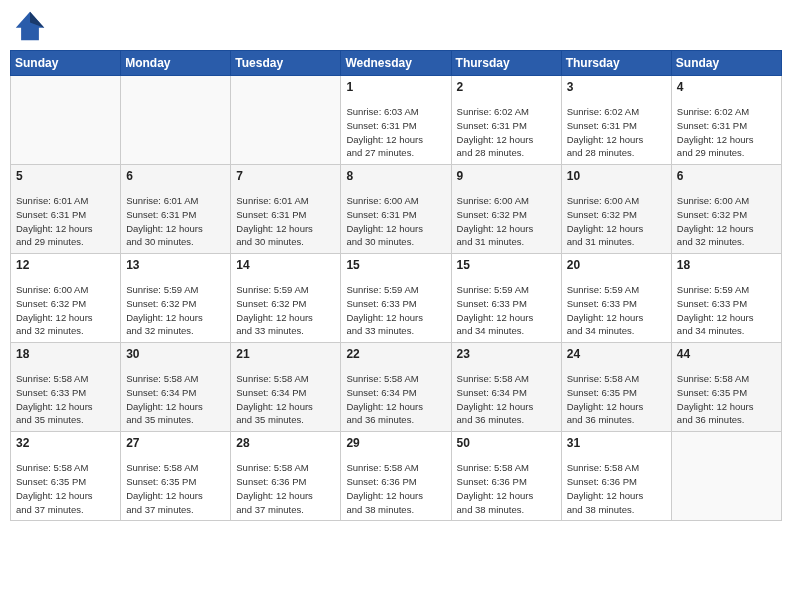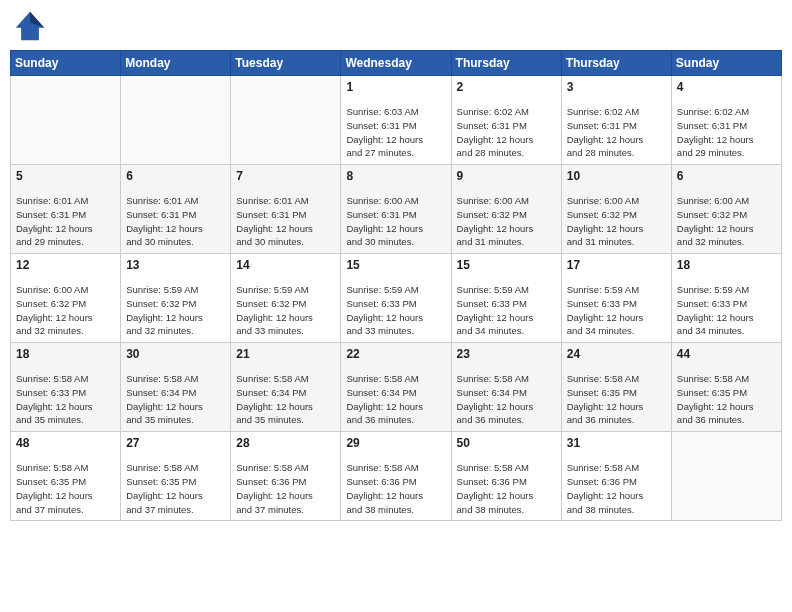--- a/index.html
+++ b/index.html
@@ -186,21 +186,21 @@
         </td>
         <td>
           <span class="day-num">15</span>
           <div class="day-info">Sunrise: 5:59 AM<br>Sunset: 6:33 PM<br>Daylight: 12 hours<br>and 33 minutes.</div>
         </td>
         <td>
           <span class="day-num">15</span>
           <div class="day-info">Sunrise: 5:59 AM<br>Sunset: 6:33 PM<br>Daylight: 12 hours<br>and 34 minutes.</div>
         </td>
         <td>
-          <span class="day-num">17</span>
+          <span class="day-num">20</span>
           <div class="day-info">Sunrise: 5:59 AM<br>Sunset: 6:33 PM<br>Daylight: 12 hours<br>and 34 minutes.</div>
         </td>
         <td>
           <span class="day-num">18</span>
           <div class="day-info">Sunrise: 5:59 AM<br>Sunset: 6:33 PM<br>Daylight: 12 hours<br>and 34 minutes.</div>
         </td>
       </tr>
       <tr>
         <td>
           <span class="day-num">18</span>
@@ -226,21 +226,21 @@
           <span class="day-num">24</span>
           <div class="day-info">Sunrise: 5:58 AM<br>Sunset: 6:35 PM<br>Daylight: 12 hours<br>and 36 minutes.</div>
         </td>
         <td>
           <span class="day-num">44</span>
           <div class="day-info">Sunrise: 5:58 AM<br>Sunset: 6:35 PM<br>Daylight: 12 hours<br>and 36 minutes.</div>
         </td>
       </tr>
       <tr>
         <td>
-          <span class="day-num">48</span>
+          <span class="day-num">32</span>
           <div class="day-info">Sunrise: 5:58 AM<br>Sunset: 6:35 PM<br>Daylight: 12 hours<br>and 37 minutes.</div>
         </td>
         <td>
           <span class="day-num">27</span>
           <div class="day-info">Sunrise: 5:58 AM<br>Sunset: 6:35 PM<br>Daylight: 12 hours<br>and 37 minutes.</div>
         </td>
         <td>
           <span class="day-num">28</span>
           <div class="day-info">Sunrise: 5:58 AM<br>Sunset: 6:36 PM<br>Daylight: 12 hours<br>and 37 minutes.</div>
         </td>

